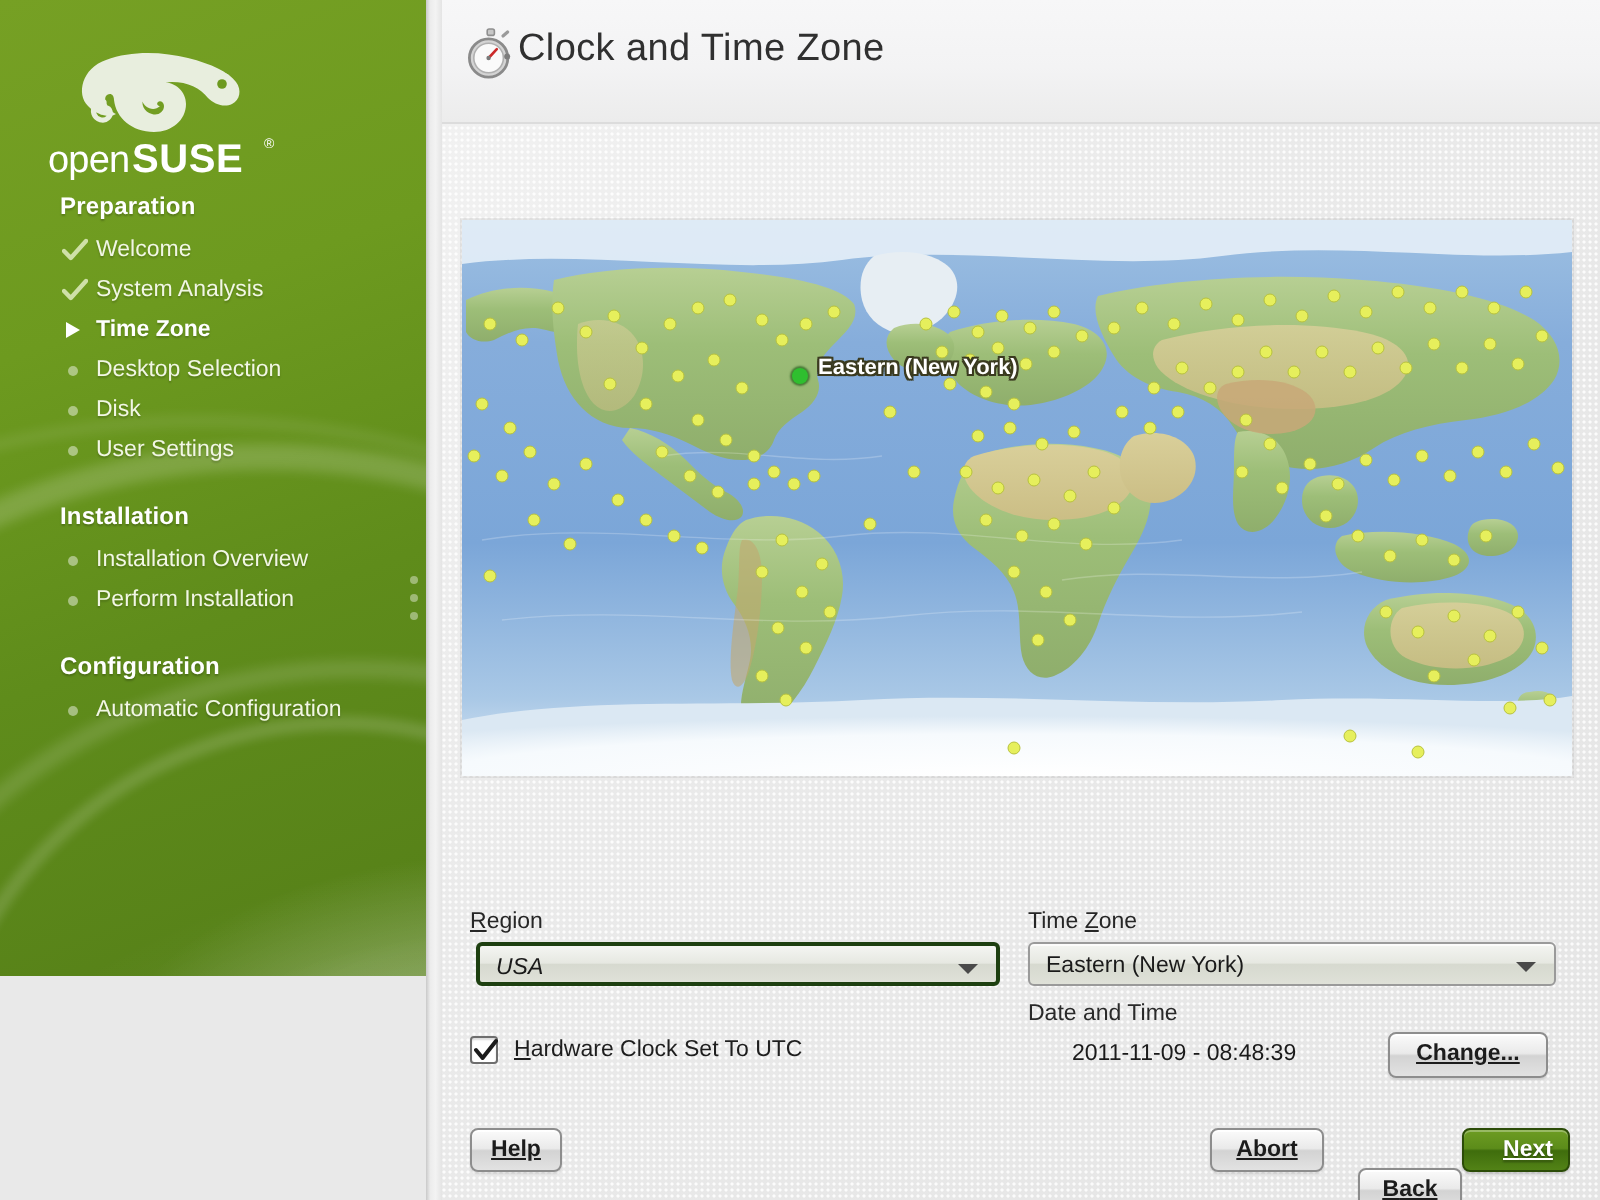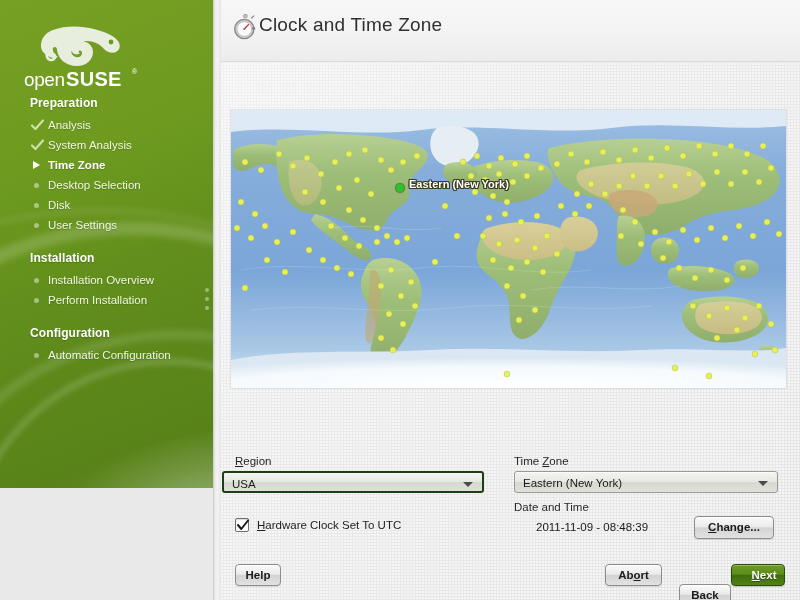--- a/index.html
+++ b/index.html
@@ -190,22 +190,23 @@
     white-space:nowrap; overflow:hidden;
   }
   .combo .arrow {
     position:absolute; right:9px; top:9px;
     width:0; height:0;
     border-left:5px solid transparent;
     border-right:5px solid transparent;
     border-top:5px solid #4a4a4a;
   }
   #region-combo {
-    left:1px; top:471px; width:262px;
+    left:17px; top:471px; width:262px;
     border:2px solid #1d3f10;
+    font-style:italic;
   }
   #tz-combo {
     left:293px; top:471px; width:264px;
     border:1px solid #9a9a9a;
     box-shadow: inset 0 1px 0 rgba(255,255,255,0.7);
   }
 
   #utc-check-row {
     position:absolute; left:14px; top:518px;
     height:16px;
@@ -242,20 +243,21 @@
     border-radius:4px;
     border:1px solid #8d8d8d;
     background: linear-gradient(to bottom,#fbfbfb 0%, #eaeaea 46%, #d3d3d3 52%, #e2e2e2 100%);
     font-size:11.5px; font-weight:bold;
     color:#1c1c1c;
     text-align:center;
     line-height:20px;
     box-shadow: inset 0 1px 0 rgba(255,255,255,0.85), 0 1px 1px rgba(0,0,0,0.10);
     cursor:default;
     white-space:nowrap;
+    text-decoration:underline;
   }
   .btn u { text-decoration: underline; }
   #change-btn { left:473px; top:516px; width:80px; height:23px; line-height:21px; }
   #help-btn   { left:14px;  top:564px; width:46px; }
   #abort-btn  { left:384px; top:564px; width:57px; }
   #back-btn   { left:458px; top:564px; width:52px;margin-top:20px; }
   #next-btn   {
     left:510px; top:564px; width:54px;
     background: linear-gradient(to bottom,#6d9c22 0%, #5c8c1a 46%, #3f6d0d 52%, #528216 100%);
     border:1px solid #2c4c08;
@@ -300,21 +302,21 @@
   <div class="nav-section" style="top:96px">Preparation</div>
 
   <div class="nav-item" style="top:117px">
     <span class="bullet">
       <span class="chk-mark">
         <svg width="13" height="12" viewBox="0 0 13 12">
           <path d="M1 6.5 L4.4 10 L12 1.5" fill="none" stroke="#cfe0a8" stroke-width="2.2" stroke-linecap="round" stroke-linejoin="round"></path>
         </svg>
       </span>
     </span>
-    <span class="lbl">Analysis</span>
+    <span class="lbl">Welcome</span>
   </div>
 
   <div class="nav-item" style="top:137px">
     <span class="bullet">
       <span class="chk-mark">
         <svg width="13" height="12" viewBox="0 0 13 12">
           <path d="M1 6.5 L4.4 10 L12 1.5" fill="none" stroke="#cfe0a8" stroke-width="2.2" stroke-linecap="round" stroke-linejoin="round"></path>
         </svg>
       </span>
     </span>

